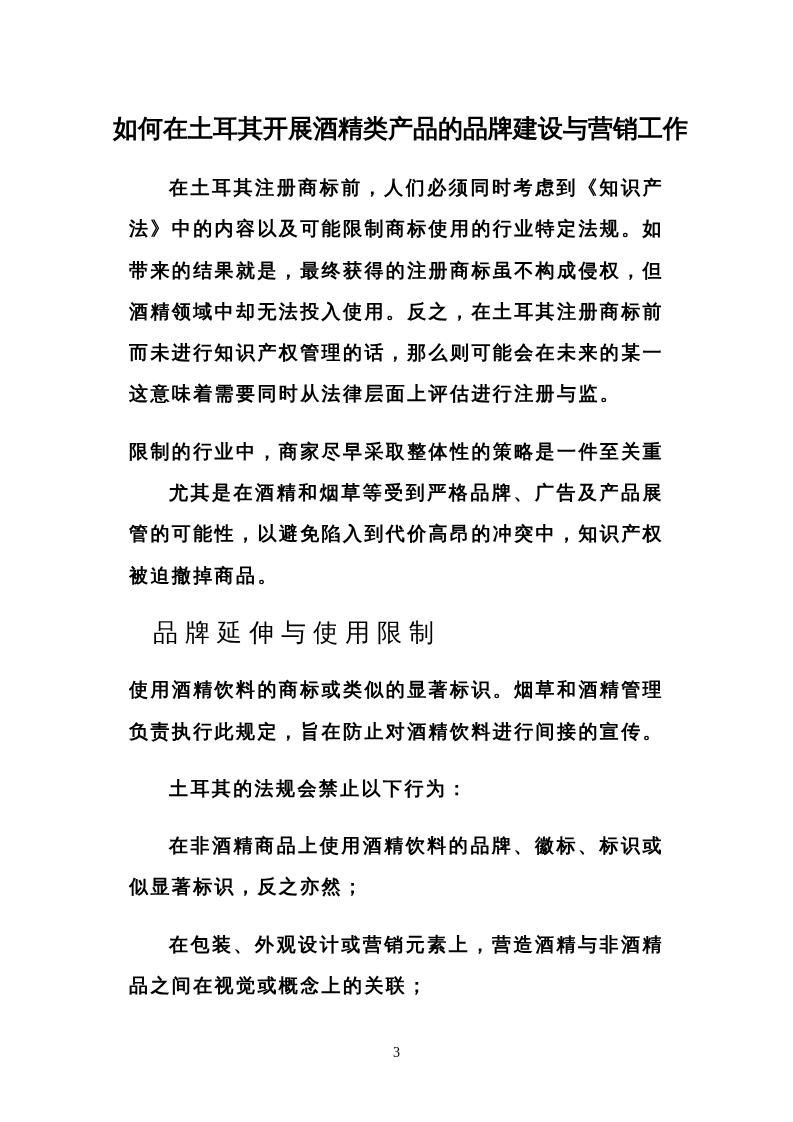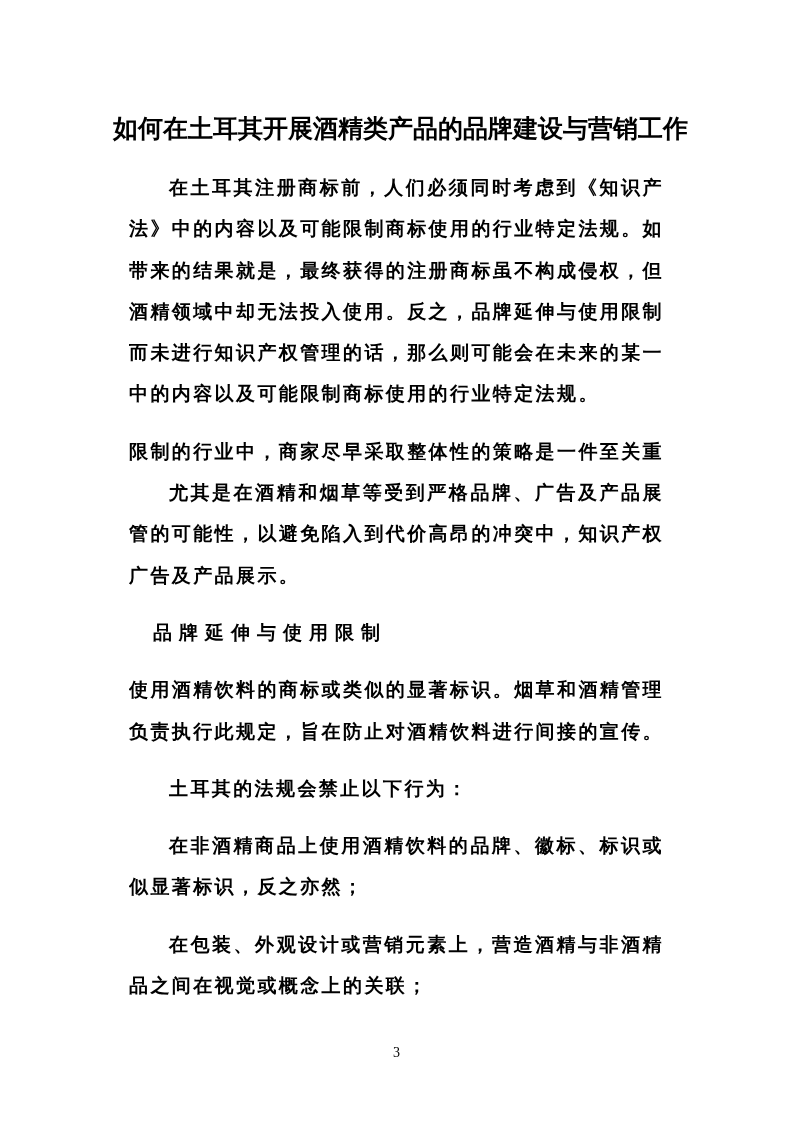--- a/index.html
+++ b/index.html
@@ -37,22 +37,22 @@
     letter-spacing: 2.4px;
     text-align: justify;
     text-align-last: justify;
     height: 41.3px;
     overflow: hidden;
   }
   .line.first { text-indent: 40px; }
   .line.last  { text-align-last: left; }
   .heading {
     margin: 0;
-    font-size: 19px;
-    font-weight: bold;
+    font-size: 25px;
+    font-weight: normal;
     line-height: 41.3px;
     letter-spacing: 7px;
     text-indent: 40px;
     white-space: nowrap;
   }
   .page-number {
     position: absolute;
     top: 1039px;
     left: 0;
     width: 793px;
@@ -65,30 +65,30 @@
 <body>
 
 <div class="page">
 
   <h1 class="title">如何在土耳其开展酒精类产品的品牌建设与营销工作</h1>
 
   <p class="para">
     <span class="line first">在土耳其注册商标前，人们必须同时考虑到《知识产权</span>
     <span class="line">法》中的内容以及可能限制商标使用的行业特定法规。如果</span>
     <span class="line">带来的结果就是，最终获得的注册商标虽不构成侵权，但在</span>
-    <span class="line">酒精领域中却无法投入使用。反之，品牌延伸与使用限制</span>
+    <span class="line">酒精领域中却无法投入使用。反之，在土耳其注册商标前</span>
     <span class="line">而未进行知识产权管理的话，那么则可能会在未来的某一日</span>
-    <span class="line last">中的内容以及可能限制商标使用的行业特定法规。</span>
+    <span class="line last">这意味着需要同时从法律层面上评估进行注册与监。</span>
   </p>
 
   <p class="para">
     <span class="line">限制的行业中，商家尽早采取整体性的策略是一件至关重要</span>
     <span class="line first">尤其是在酒精和烟草等受到严格品牌、广告及产品展示</span>
     <span class="line">管的可能性，以避免陷入到代价高昂的冲突中，知识产权法</span>
-    <span class="line last">广告及产品展示。</span>
+    <span class="line last">被迫撤掉商品。</span>
   </p>
 
   <h2 class="heading">品牌延伸与使用限制</h2>
 
   <p class="para">
     <span class="line">使用酒精饮料的商标或类似的显著标识。烟草和酒精管理局</span>
     <span class="line last">负责执行此规定，旨在防止对酒精饮料进行间接的宣传。</span>
   </p>
 
   <p class="para">

